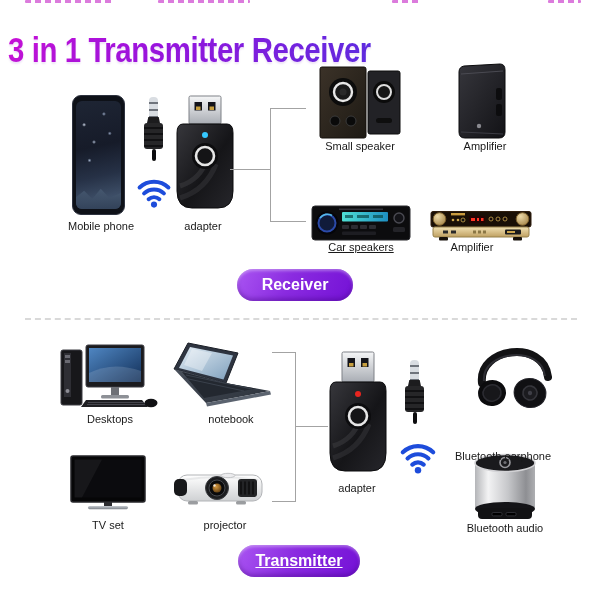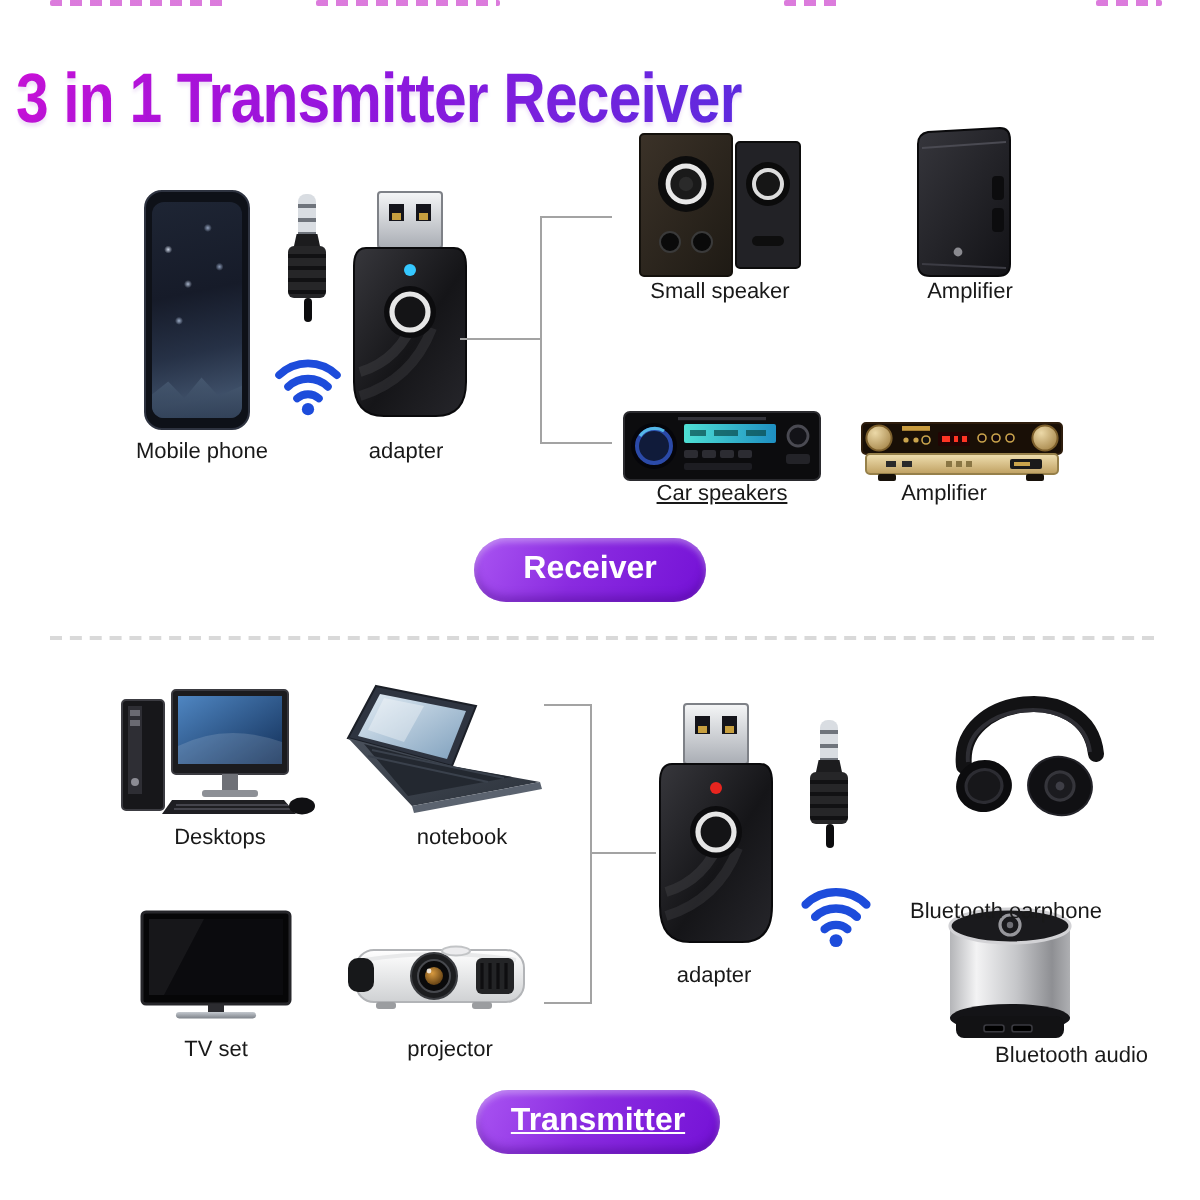--- a/index.html
+++ b/index.html
@@ -393,18 +393,18 @@
       <circle cx="41" cy="12.5" r="5" fill="none" stroke="#97979c" stroke-width="1.6"></circle>
       <circle cx="41" cy="12.5" r="1.6" fill="#6e6e74"></circle>
     </svg>
 
     <div class="lbl" style="left:58px;top:413px;width:104px;">Desktops</div>
     <div class="lbl" style="left:180px;top:413px;width:102px;">notebook</div>
     <div class="lbl" style="left:62px;top:519px;width:92px;">TV set</div>
     <div class="lbl" style="left:176px;top:519px;width:98px;">projector</div>
     <div class="lbl" style="left:314px;top:482px;width:86px;">adapter</div>
     <div class="lbl" style="left:432px;top:414px;width:142px;margin-top:36px;">Bluetooth earphone</div>
-    <div class="lbl" style="left:436px;top:522px;width:138px;text-align:right;">Bluetooth audio</div>
+    <div class="lbl" style="left:436px;top:522px;width:138px;">Bluetooth audio</div>
 
     <div class="badge" style="left:238px;top:545px;width:122px;height:32px;text-decoration:underline;">Transmitter</div>
   </section>
 
 </div>
 
 </body></html>

